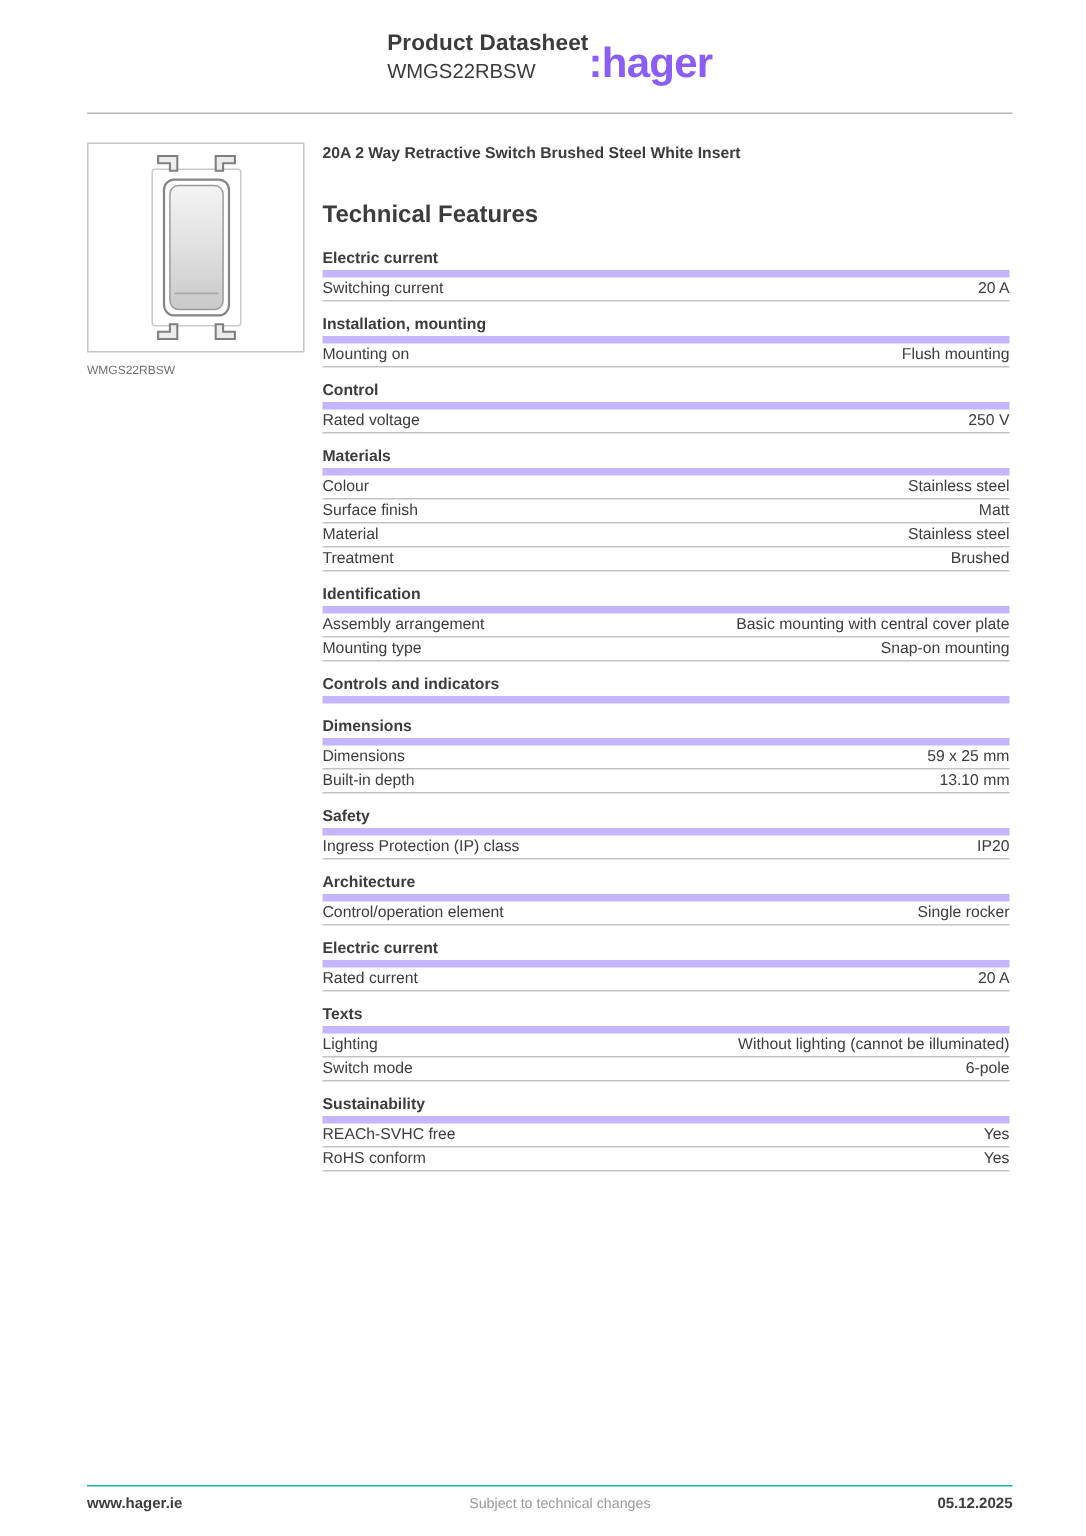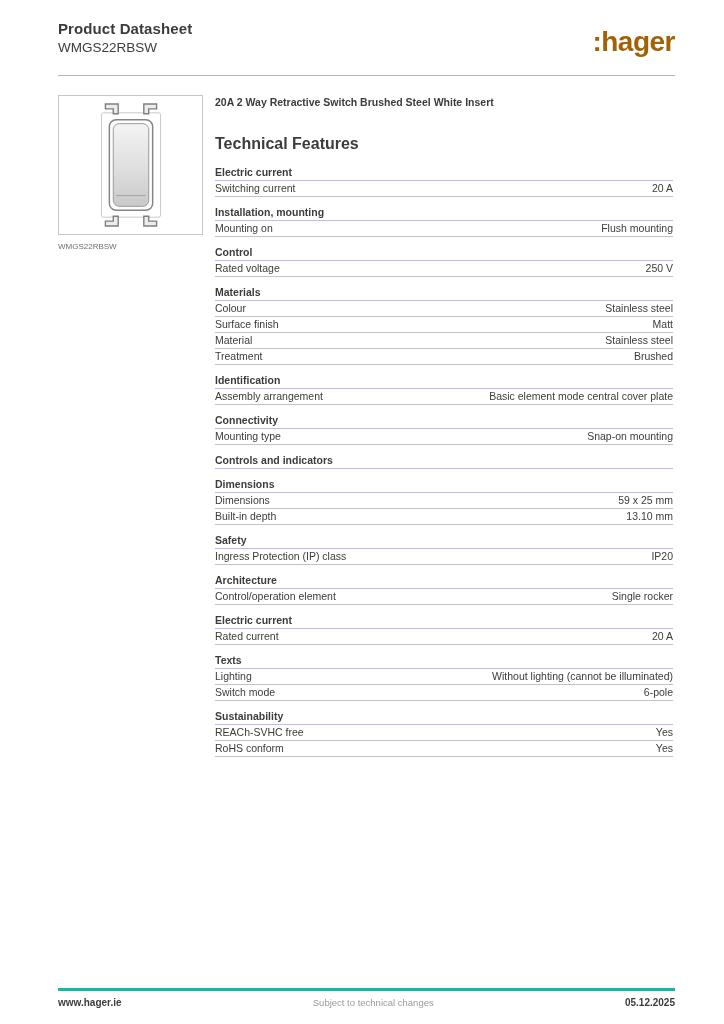--- a/index.html
+++ b/index.html
@@ -16,21 +16,21 @@
     overflow: hidden;
   }
 
   
   .header {
     position: absolute;
     top: 20px;
     left: 58px;
     right: 49px;
     display: flex;
-    justify-content: space-between;
+    justify-content: center;
     align-items: flex-start;
   }
   .header-titles .title {
     font-size: 15px;
     font-weight: bold;
     letter-spacing: 0.1px;
   }
   .header-titles .subtitle {
     font-size: 13.5px;
     margin-top: 3px;
@@ -89,60 +89,60 @@
   .tech-features {
     font-size: 16px;
     font-weight: bold;
     margin-top: 26px;
   }
   .spec-sections { margin-top: 4px; }
   .spec-section .section-heading {
     font-size: 10.5px;
     font-weight: bold;
     padding: 9px 0 2px 0;
-    border-bottom: 1px solid #c4b5fd;
+    border-bottom: 5px solid #c4b5fd;
   }
   .spec-row {
     display: flex;
     justify-content: space-between;
     align-items: baseline;
     font-size: 10.5px;
     padding: 1px 0 2px 0;
     border-bottom: 1px solid #c3c3c3;
   }
   .row-label { white-space: nowrap; padding-right: 12px; }
   .row-value { text-align: right; }
 
   
   .footer {
     position: absolute;
     left: 58px;
     right: 49px;
     bottom: 16px;
-    border-top: 3px solid #14b8a6;
+    border-top: 1px solid #14b8a6;
     padding-top: 6px;
     display: flex;
     justify-content: space-between;
     align-items: flex-end;
   }
   .footer .website { font-size: 10px; font-weight: bold; }
   .footer .note { font-size: 9.5px; color: #9a9a9a; }
   .footer .date { font-size: 10px; font-weight: bold; }
 </style>
 </head>
 <body>
 
 <div class="page">
 
   <div class="header">
     <div class="header-titles">
       <div class="title">Product Datasheet</div>
       <div class="subtitle">WMGS22RBSW</div>
     </div>
-    <div class="logo" style="color: #a16207;">:hager</div>
+    <div class="logo" style="color: #8b5cf6;">:hager</div>
   </div>
   <div class="header-rule"></div>
 
   <div class="image-col">
     <div class="image-box">
       <svg width="112" height="128" viewBox="0 0 110 130">
         <defs>
           <linearGradient id="rockerG" x1="0" y1="0" x2="0" y2="1">
             <stop offset="0" stop-color="#f4f4f4"></stop>
             <stop offset="0.55" stop-color="#dedede"></stop>
@@ -225,27 +225,26 @@
     <span class="row-value">Brushed</span>
   </div>
 </div>
   </section>
 
   <section class="spec-section">
     <h3 class="section-heading">Identification</h3>
     <div class="rows">
   <div class="spec-row">
     <span class="row-label">Assembly arrangement</span>
-    <span class="row-value">Basic element mode central cover plate</span>
-  </div>
-</div>
-  </section>
-
-  <section class="spec-section">
-    <h3 class="section-heading">Connectivity</h3>
+    <span class="row-value">Basic mounting with central cover plate</span>
+  </div>
+</div>
+  </section>
+
+  <section class="spec-section">
     <div class="rows">
   <div class="spec-row">
     <span class="row-label">Mounting type</span>
     <span class="row-value">Snap-on mounting</span>
   </div>
 </div>
   </section>
 
   <section class="spec-section">
     <h3 class="section-heading">Controls and indicators</h3>

